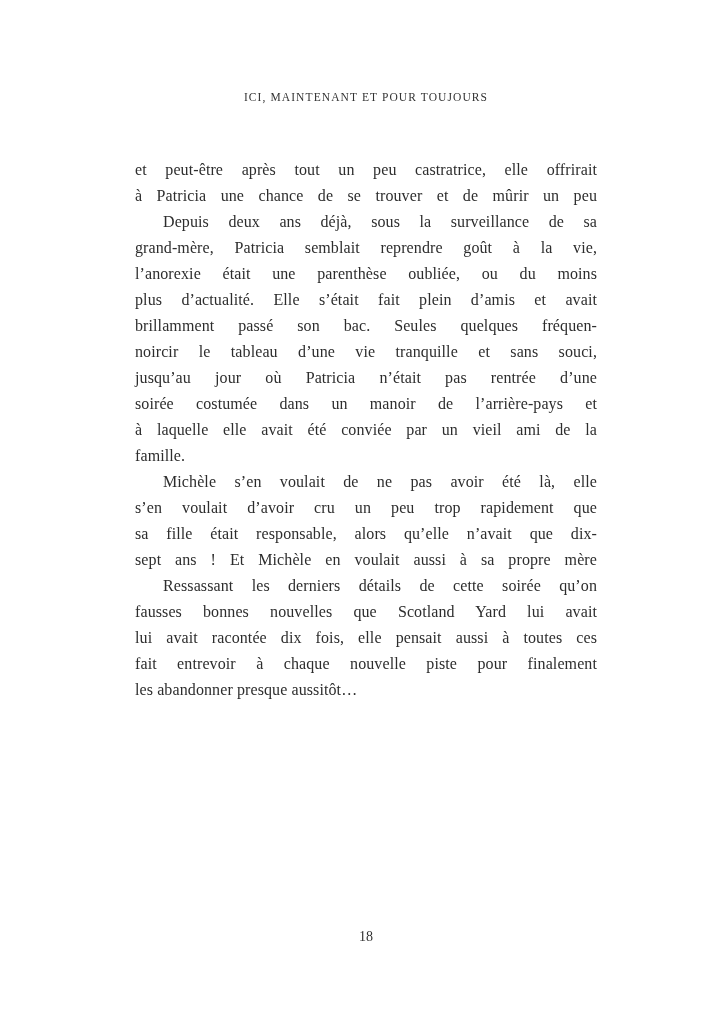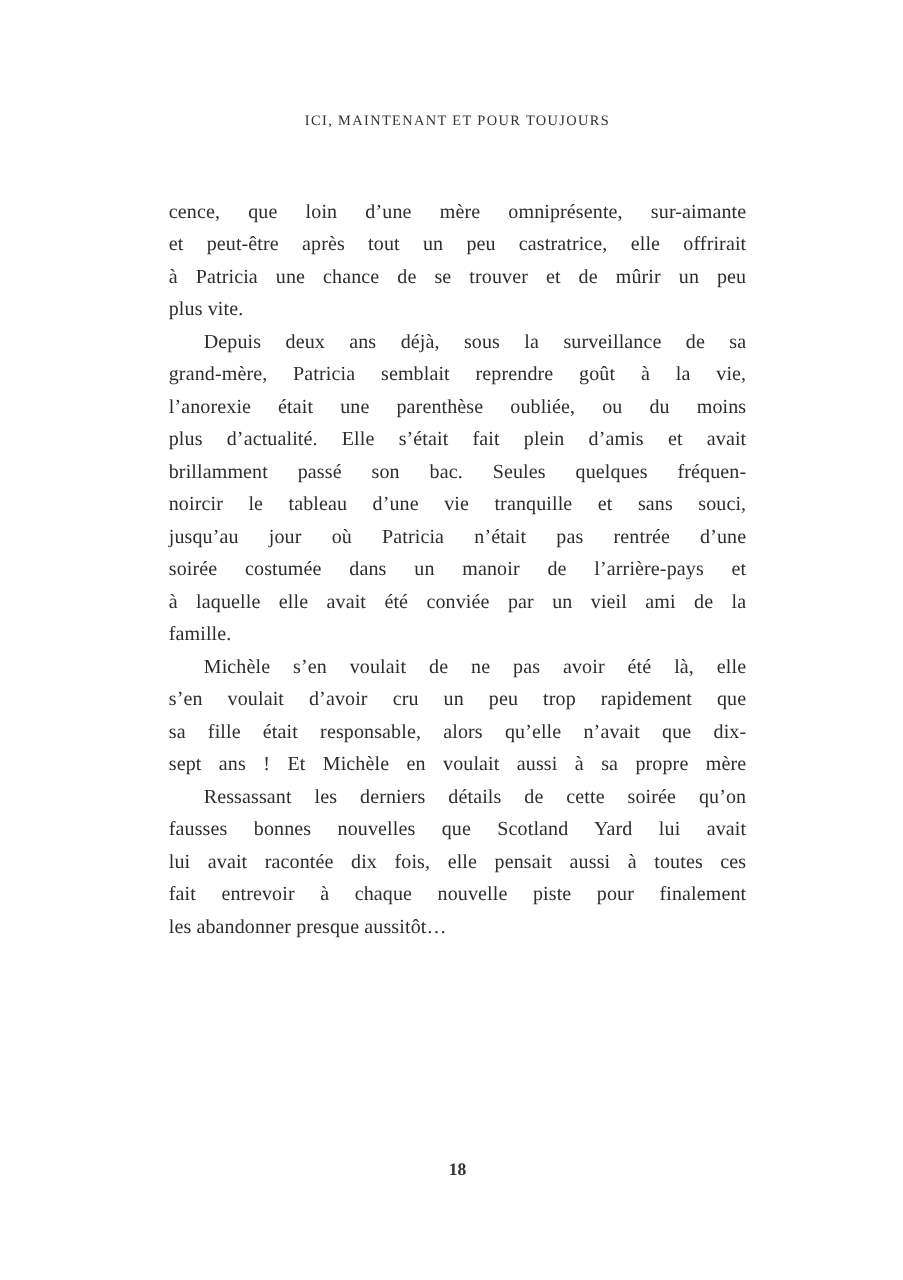--- a/index.html
+++ b/index.html
@@ -51,35 +51,32 @@
     -moz-text-align-last: left;
   }
   .folio {
     position: absolute;
     top: 929px;
     left: 135px;
     width: 462px;
     text-align: center;
     font-size: 14px;
     color: #333333;
-    font-weight: bold;
   }
 </style>
 </head>
 <body>
 
 <div class="page">
   <div class="running-head">ICI, MAINTENANT ET POUR TOUJOURS</div>
 
   <div class="text-block">
       <div class="para">
-        <div class="line">cence, que loin d’une mère omniprésente, sur-aimante</div>
         <div class="line">et peut-être après tout un peu castratrice, elle offrirait</div>
         <div class="line">à Patricia une chance de se trouver et de mûrir un peu</div>
-        <div class="line last">plus vite.</div>
       </div>
       <div class="para">
         <div class="line first">Depuis deux ans déjà, sous la surveillance de sa</div>
         <div class="line">grand-mère, Patricia semblait reprendre goût à la vie,</div>
         <div class="line">l’anorexie était une parenthèse oubliée, ou du moins</div>
         <div class="line">plus d’actualité. Elle s’était fait plein d’amis et avait</div>
         <div class="line">brillamment passé son bac. Seules quelques fréquen-</div>
         <div class="line">noircir le tableau d’une vie tranquille et sans souci,</div>
         <div class="line">jusqu’au jour où Patricia n’était pas rentrée d’une</div>
         <div class="line">soirée costumée dans un manoir de l’arrière-pays et</div>

